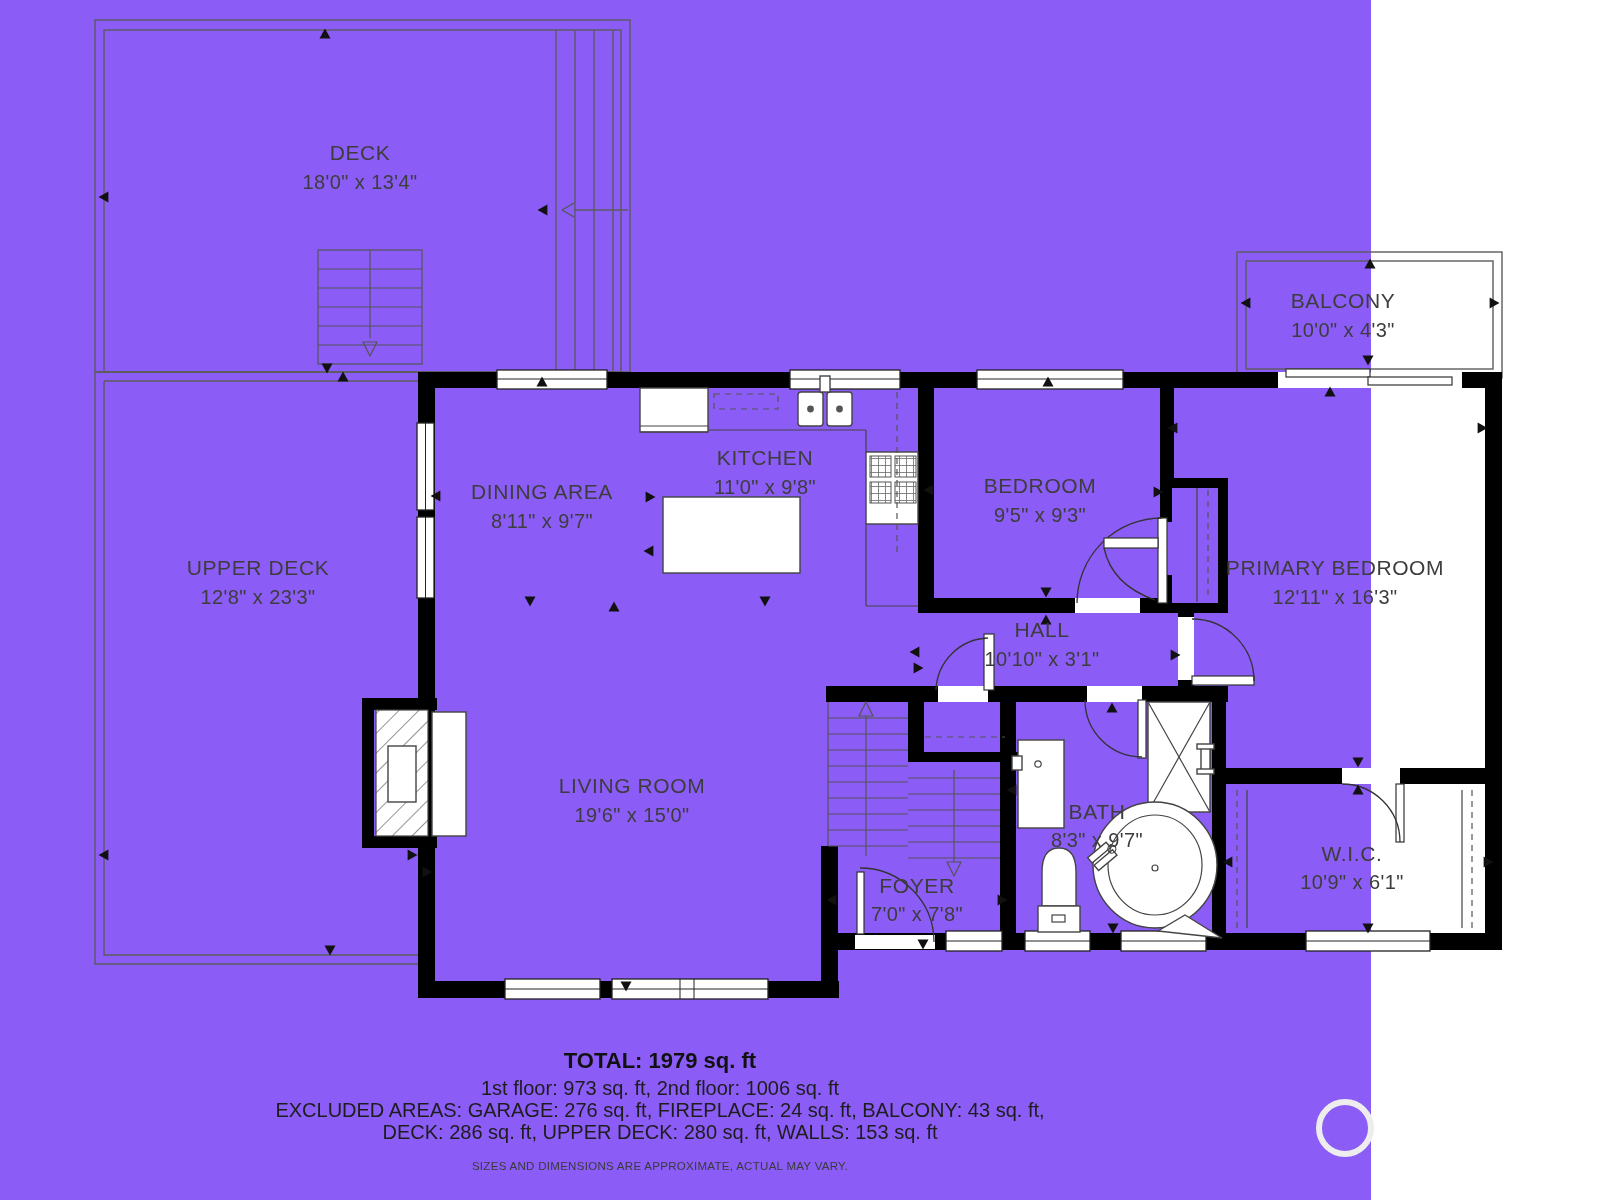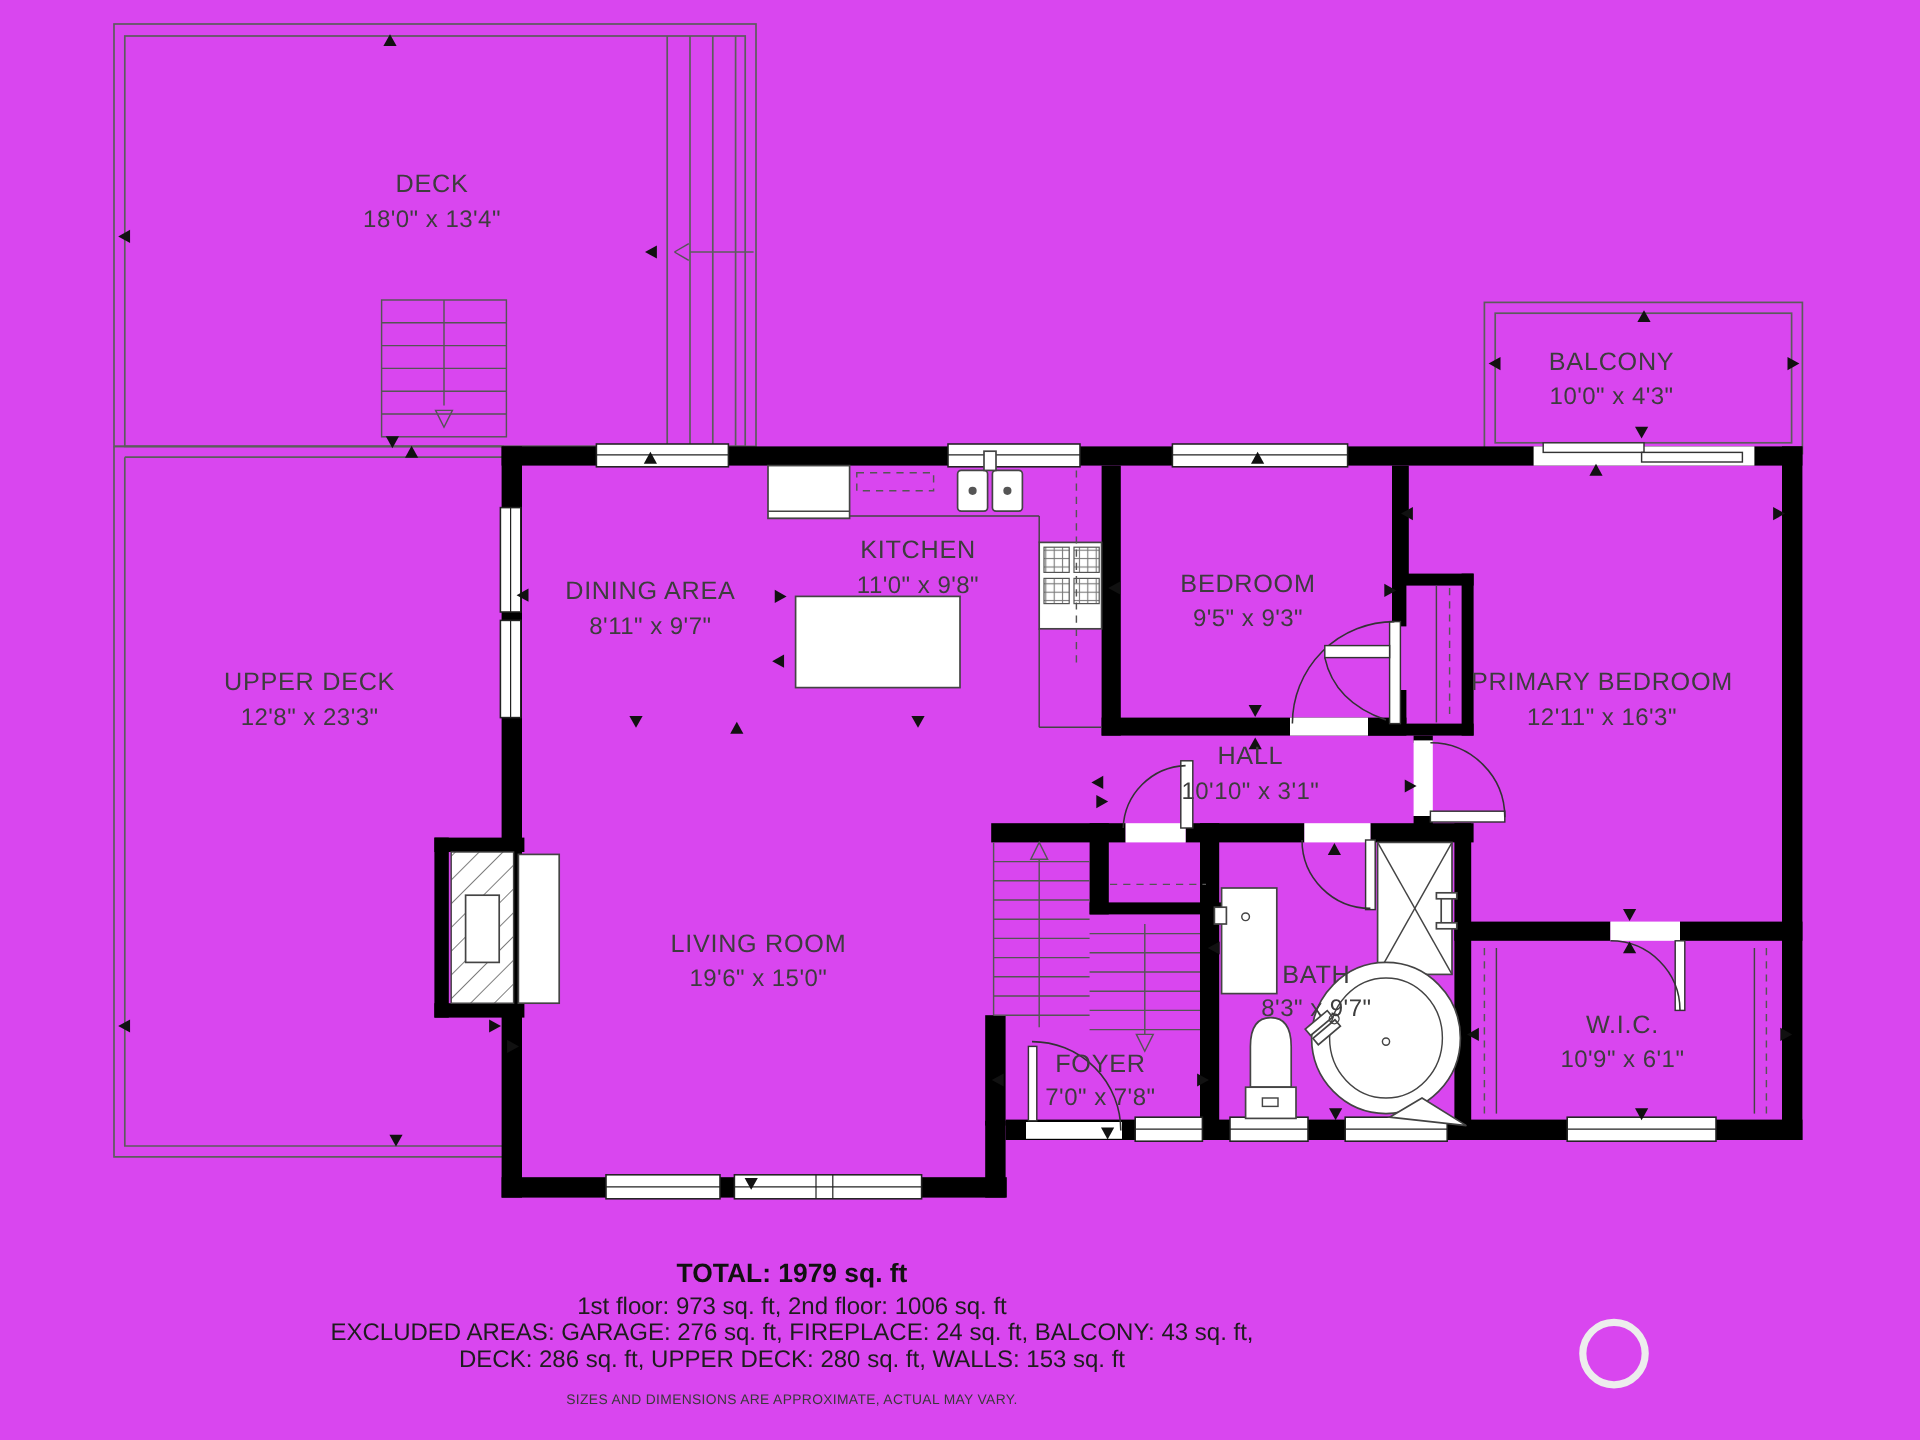--- a/index.html
+++ b/index.html
@@ -1,16 +1,16 @@
 <!DOCTYPE html>
 <html><head>
 <meta charset="utf-8">
 <style>
   html,body{margin:0;padding:0;background:#fff;}
-  .page{width:1600px;height:1200px;position:relative;background:#d946ef;font-family:"Liberation Sans",sans-serif;}
+  .page{width:1371px;height:1200px;position:relative;background:#8b5cf6;font-family:"Liberation Sans",sans-serif;}
   svg{display:block;}
   .room-name{font-family:"Liberation Sans",sans-serif;font-size:21px;fill:#3d3d3d;letter-spacing:.6px;text-anchor:middle;}
   .room-dims{font-family:"Liberation Sans",sans-serif;font-size:20px;fill:#3d3d3d;letter-spacing:.4px;text-anchor:middle;}
   .sum-bold{font-family:"Liberation Sans",sans-serif;font-size:22px;font-weight:700;fill:#111;text-anchor:middle;}
   .sum{font-family:"Liberation Sans",sans-serif;font-size:20px;fill:#1d1d1d;text-anchor:middle;}
   .disclaimer{font-family:"Liberation Sans",sans-serif;font-size:11.5px;fill:#3a3a3a;text-anchor:middle;letter-spacing:.3px;}
   .wall{fill:#000;stroke:none;}
   .thin{stroke:#5c5c5c;stroke-width:1.4;fill:none;}
   .fix{stroke:#444;stroke-width:1.4;fill:#fff;}
   .fixl{stroke:#444;stroke-width:1.2;fill:none;}

